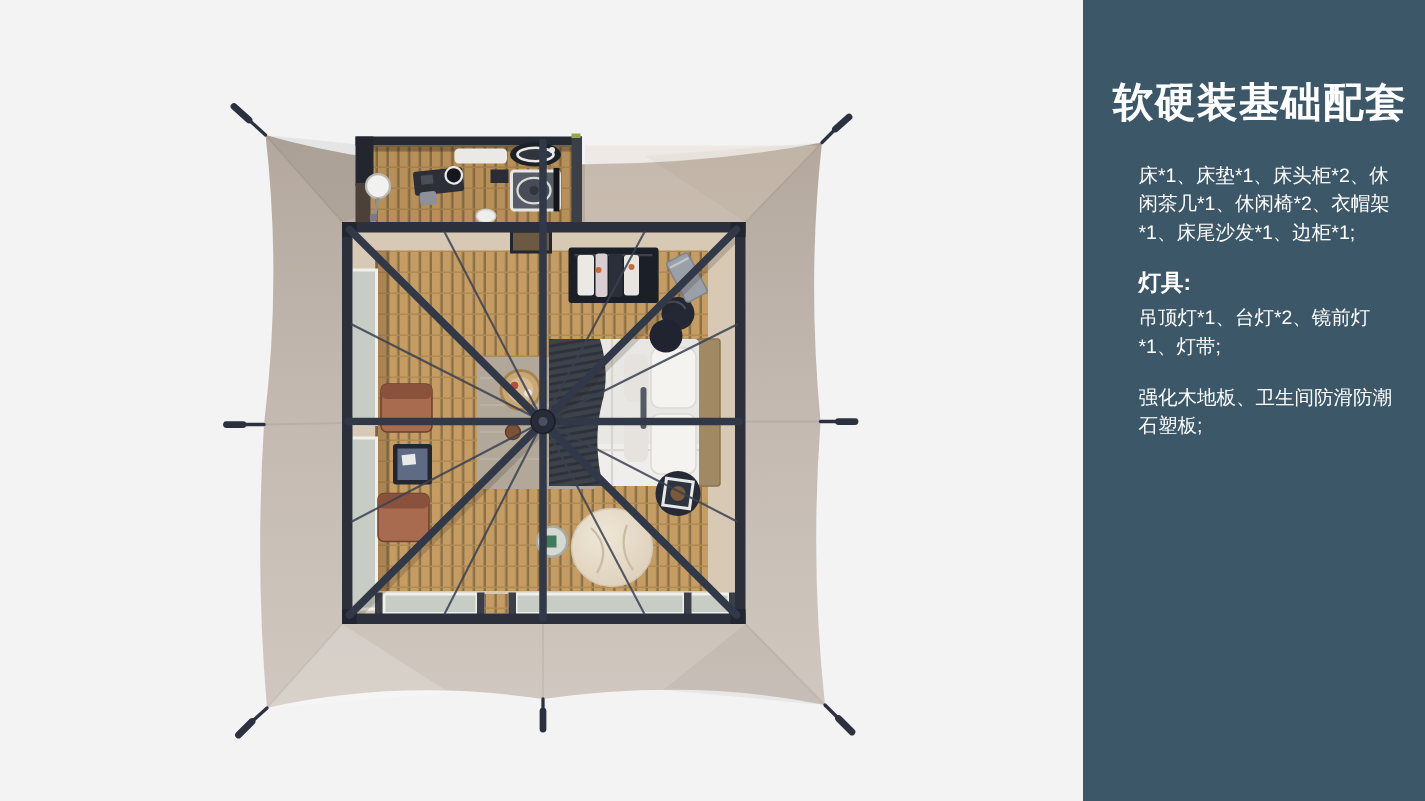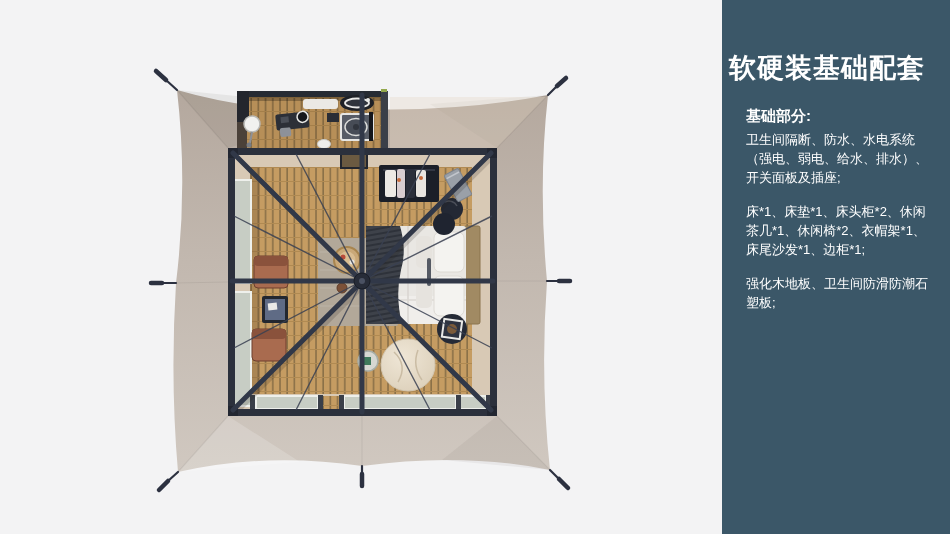--- a/index.html
+++ b/index.html
@@ -9,21 +9,21 @@
     font-family:"Liberation Sans","DejaVu Sans",sans-serif;
   }
   .stage{position:relative;width:950px;height:534px;}
   .scene{position:absolute;left:0;top:0;width:722px;height:534px;}
   .scene svg{display:block;}
   .sidebar{
     position:absolute;left:722px;top:0;width:228px;height:534px;
     background:var(--sidebar_bg,#3b5768);
     color:var(--sidebar_text,#ffffff);
     box-sizing:border-box;
-    padding:50px 13px 0 24px;
+    padding:50px 13px 0 37px;
   }
   .sidebar h1{
     font-size:27px;font-weight:bold;letter-spacing:1px;
     margin:0 0 21px -17px;white-space:nowrap;
   }
   .sidebar h2{font-size:15px;font-weight:bold;margin:0 0 4px 0;}
   .sidebar p{font-size:13px;line-height:19px;margin:0 0 15px 0;}
   .sidebar section:last-child p{margin-bottom:12px;}
 </style>
 </head>
@@ -279,29 +279,29 @@
           <circle cx="362" cy="281" r="8" fill="#272c38" stroke="#1a1e27" stroke-width="1"></circle>
           <circle cx="362" cy="281" r="3" fill="#4a5162"></circle>
         </g>
       </g>
     </svg>
   </div>
 
   <aside class="sidebar">
     <h1>软硬装基础配套</h1>
 
-    <section>
-      <h2>基础部分:</h2>
-      <p>卫生间隔断、防水、水电系统（强电、弱电、给水、排水）、开关面板及插座;</p>
-    </section>
 
     <section>
       <p>床*1、床垫*1、床头柜*2、休闲茶几*1、休闲椅*2、衣帽架*1、床尾沙发*1、边柜*1;</p>
     </section>
 
+    <section>
+      <h2>灯具:</h2>
+      <p>吊顶灯*1、台灯*2、镜前灯*1、灯带;</p>
+    </section>
 
     <section>
     </section>
 
     <section>
       <p>强化木地板、卫生间防滑防潮石塑板;</p>
     </section>
   </aside>
 
 </div>

